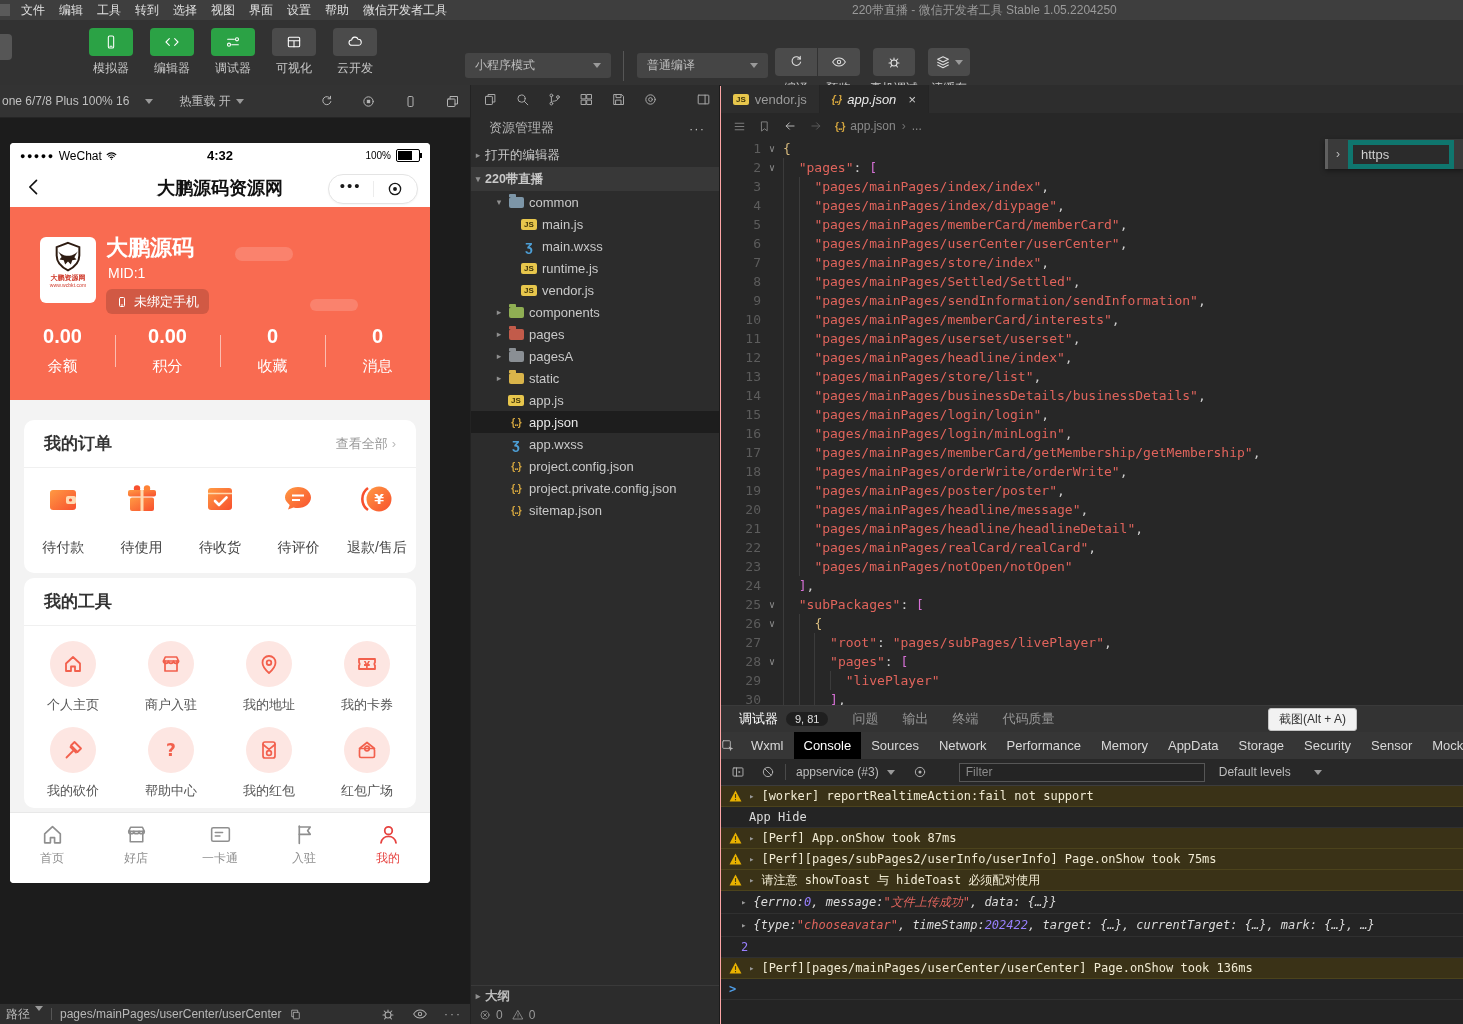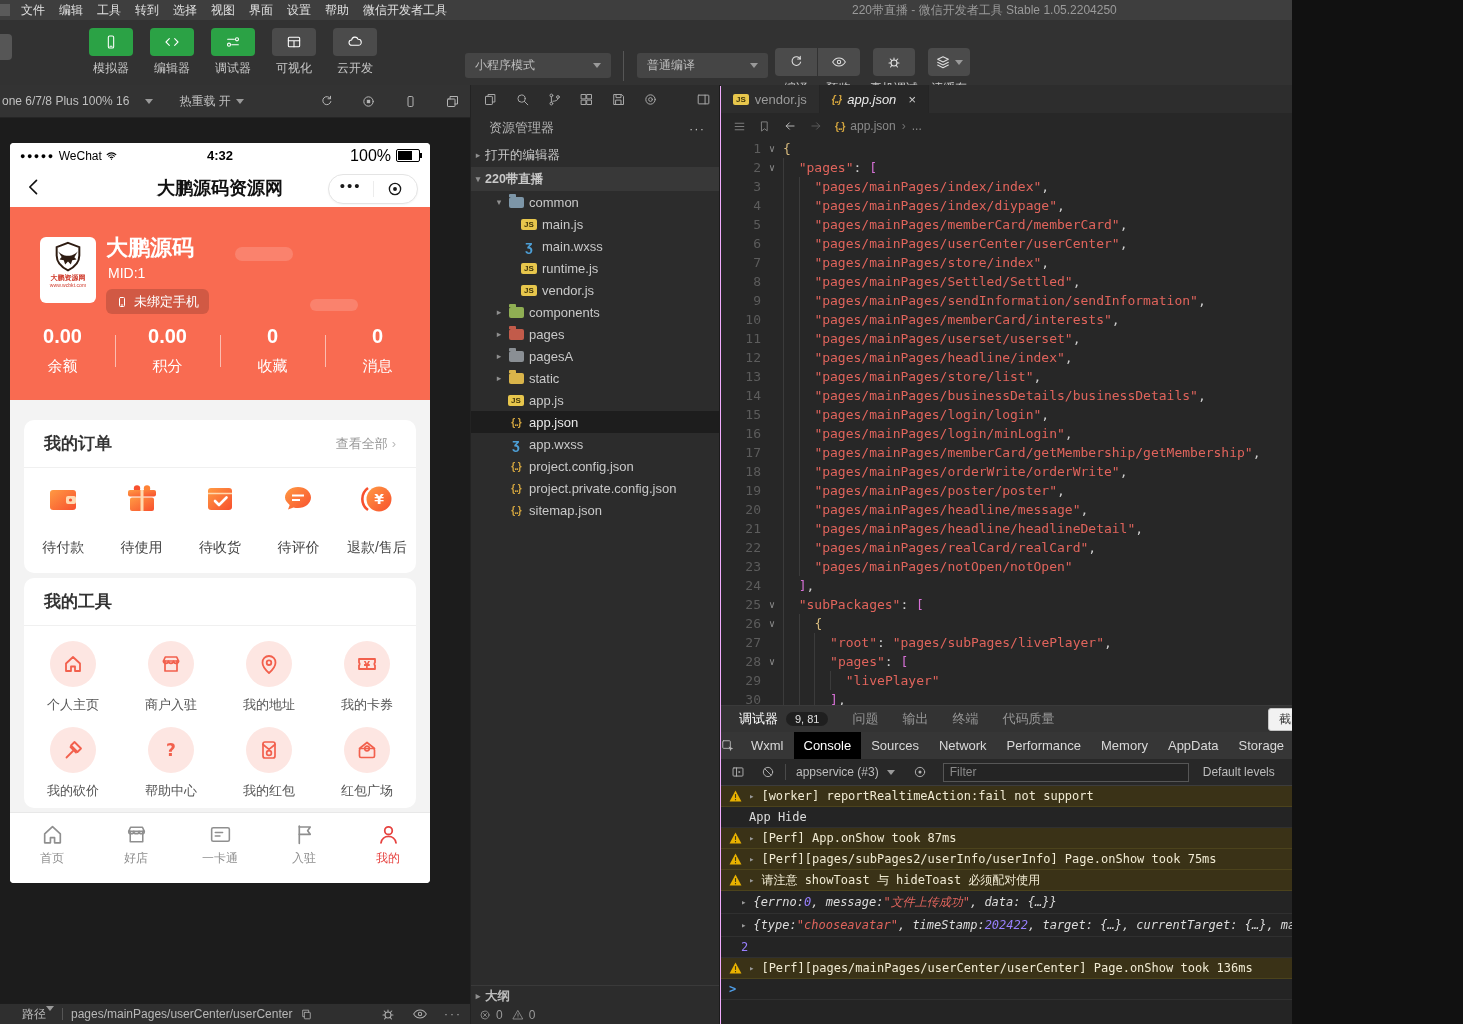--- a/index.html
+++ b/index.html
@@ -1,16 +1,16 @@
 <!DOCTYPE html>
 <html><head>
 <meta charset="utf-8">
 <style>
   html,body{margin:0;padding:0;background:#111}
-  #app{position:relative;width:1292px;height:1024px;background:#f0abfc;overflow:hidden;
+  #app{position:relative;width:1463px;height:1024px;background:#fca5a5;overflow:hidden;
        font-family:"Liberation Sans",sans-serif;color:#ccc;font-size:13px}
   svg{display:block}
   
   .menubar{position:absolute;left:0;top:0;width:1463px;height:20px;background:#3e3e3e;
            display:flex;align-items:center;font-size:12px;color:#e0e0e0;z-index:9}
   .menu-stub{width:10px;height:12px;background:#5a5a5a;margin-left:0;margin-right:4px}
   .menu-item{padding:0 7px;white-space:nowrap}
   .win-title{position:absolute;left:852px;top:0;line-height:20px;color:#9a9a9a;font-size:12px;white-space:nowrap}
   
   .toolbar{position:absolute;left:0;top:20px;width:1463px;height:65px;background:#323232;border-bottom:1px solid #262626}
@@ -41,21 +41,21 @@
   .simbar-icons{position:absolute;right:10px;top:0;height:32px;display:flex;align-items:center;gap:27px;color:#b5b5b5}
   .simfooter{position:absolute;left:0;bottom:0;width:470px;height:20px;background:#2f2f2f;border-top:1px solid #1d1d1d;
              display:flex;align-items:center;font-size:12px;color:#b8b8b8}
   .simfooter .sep{width:1px;height:12px;background:#555;margin:0 8px}
   .sf-icons{position:absolute;right:8px;display:flex;align-items:center;gap:16px;color:#aaa}
   
   .phone{position:absolute;left:10px;top:58px;width:420px;height:740px;background:#f3f3f3;border-radius:4px;overflow:hidden;color:#333}
   .p-status{height:25px;background:#fff;position:relative;display:flex;align-items:center;padding:0 10px;font-size:12px;color:#000}
   .sig{font-size:9px;letter-spacing:1.5px;margin-right:4px}
   .p-time{position:absolute;left:0;right:0;text-align:center;font-weight:bold;font-size:13px}
-  .p-batt{margin-left:auto;display:flex;align-items:center;font-size:16px;z-index:1}
+  .p-batt{margin-left:auto;display:flex;align-items:center;font-size:10px;z-index:1}
   .batt{width:22px;height:11px;border:1px solid #000;border-radius:2px;position:relative;margin-left:5px}
   .batt i{position:absolute;left:1px;top:1px;bottom:1px;width:14px;background:#000}
   .batt::after{content:"";position:absolute;right:-3px;top:3px;width:2px;height:5px;background:#000}
   .p-nav{height:39px;background:#fff;position:relative;display:flex;align-items:center;justify-content:center}
   .p-title{font-size:18px;font-weight:bold;color:#111}
   .back{position:absolute;left:14px;top:9px;color:#111}
   .capsule{position:absolute;right:12px;top:6px;width:88px;height:28px;border:1px solid #e4e4e4;border-radius:15px;
            background:#fff;display:flex;align-items:center;box-shadow:0 1px 2px rgba(0,0,0,.04)}
   .capsule .half{flex:1;display:flex;align-items:center;justify-content:center;color:#1a1a1a}
   .capsule .div{width:1px;height:16px;background:#ececec}
@@ -630,21 +630,21 @@
                 <circle cx="12" cy="8.3" r="3.6"></circle>
                 <path d="M4.8 20a7.3 7.3 0 0 1 14.4 0"></path>
               </svg>
             </div>
             <div class="tblbl">我的</div>
           </div>
         </div>
     </div>
 
     <div class="simfooter">
-      <span style="margin-left:22px;display:flex;align-items:flex-start;">
+      <span style="margin-left:6px;display:flex;align-items:flex-start;gap:5px">
         <span>路径</span>
         <span class="caret"></span>
       </span>
       <span class="sep"></span>
       <span>pages/mainPages/userCenter/userCenter</span>
       <span style="margin-left:8px;color:#aaa">
           <svg width="13" height="13" viewBox="0 0 24 24" fill="none" stroke="currentColor" stroke-width="1.6" stroke-linecap="round" stroke-linejoin="round">
             <rect x="8" y="8" width="11" height="12" rx="1"></rect>
             <path d="M16 8V4H5v12h3"></path>
           </svg>
@@ -956,21 +956,21 @@
       <span style="display:flex;align-items:center;gap:8px">
         <span>appservice (#3)</span>
         <span class="caret"></span>
       </span>
       <span style="margin-left:18px;color:#b5b5b5">
           <svg width="14" height="14" viewBox="0 0 24 24" fill="none" stroke="currentColor" stroke-width="1.6" stroke-linecap="round" stroke-linejoin="round">
             <circle cx="12" cy="12" r="8"></circle>
             <circle cx="12" cy="12" r="2.6" fill="currentColor" stroke="none"></circle>
           </svg>
         </span>
-      <input class="filter" style="margin-left: 16px;" placeholder="Filter">
+      <input class="filter" style="margin-left: 32px;" placeholder="Filter">
       <span style="display:flex;align-items:center;gap:23px;margin-left:14px">
         <span>Default levels</span>
         <span class="caret"></span>
       </span>
     </div>
     <div class="console" id="consoleRows">
         <div class="crow warn">
           <span class="wic">
             <svg width="13" height="12" viewBox="0 0 24 22">
               <path d="M12 1 23 21H1z" fill="#e9b200"></path>

